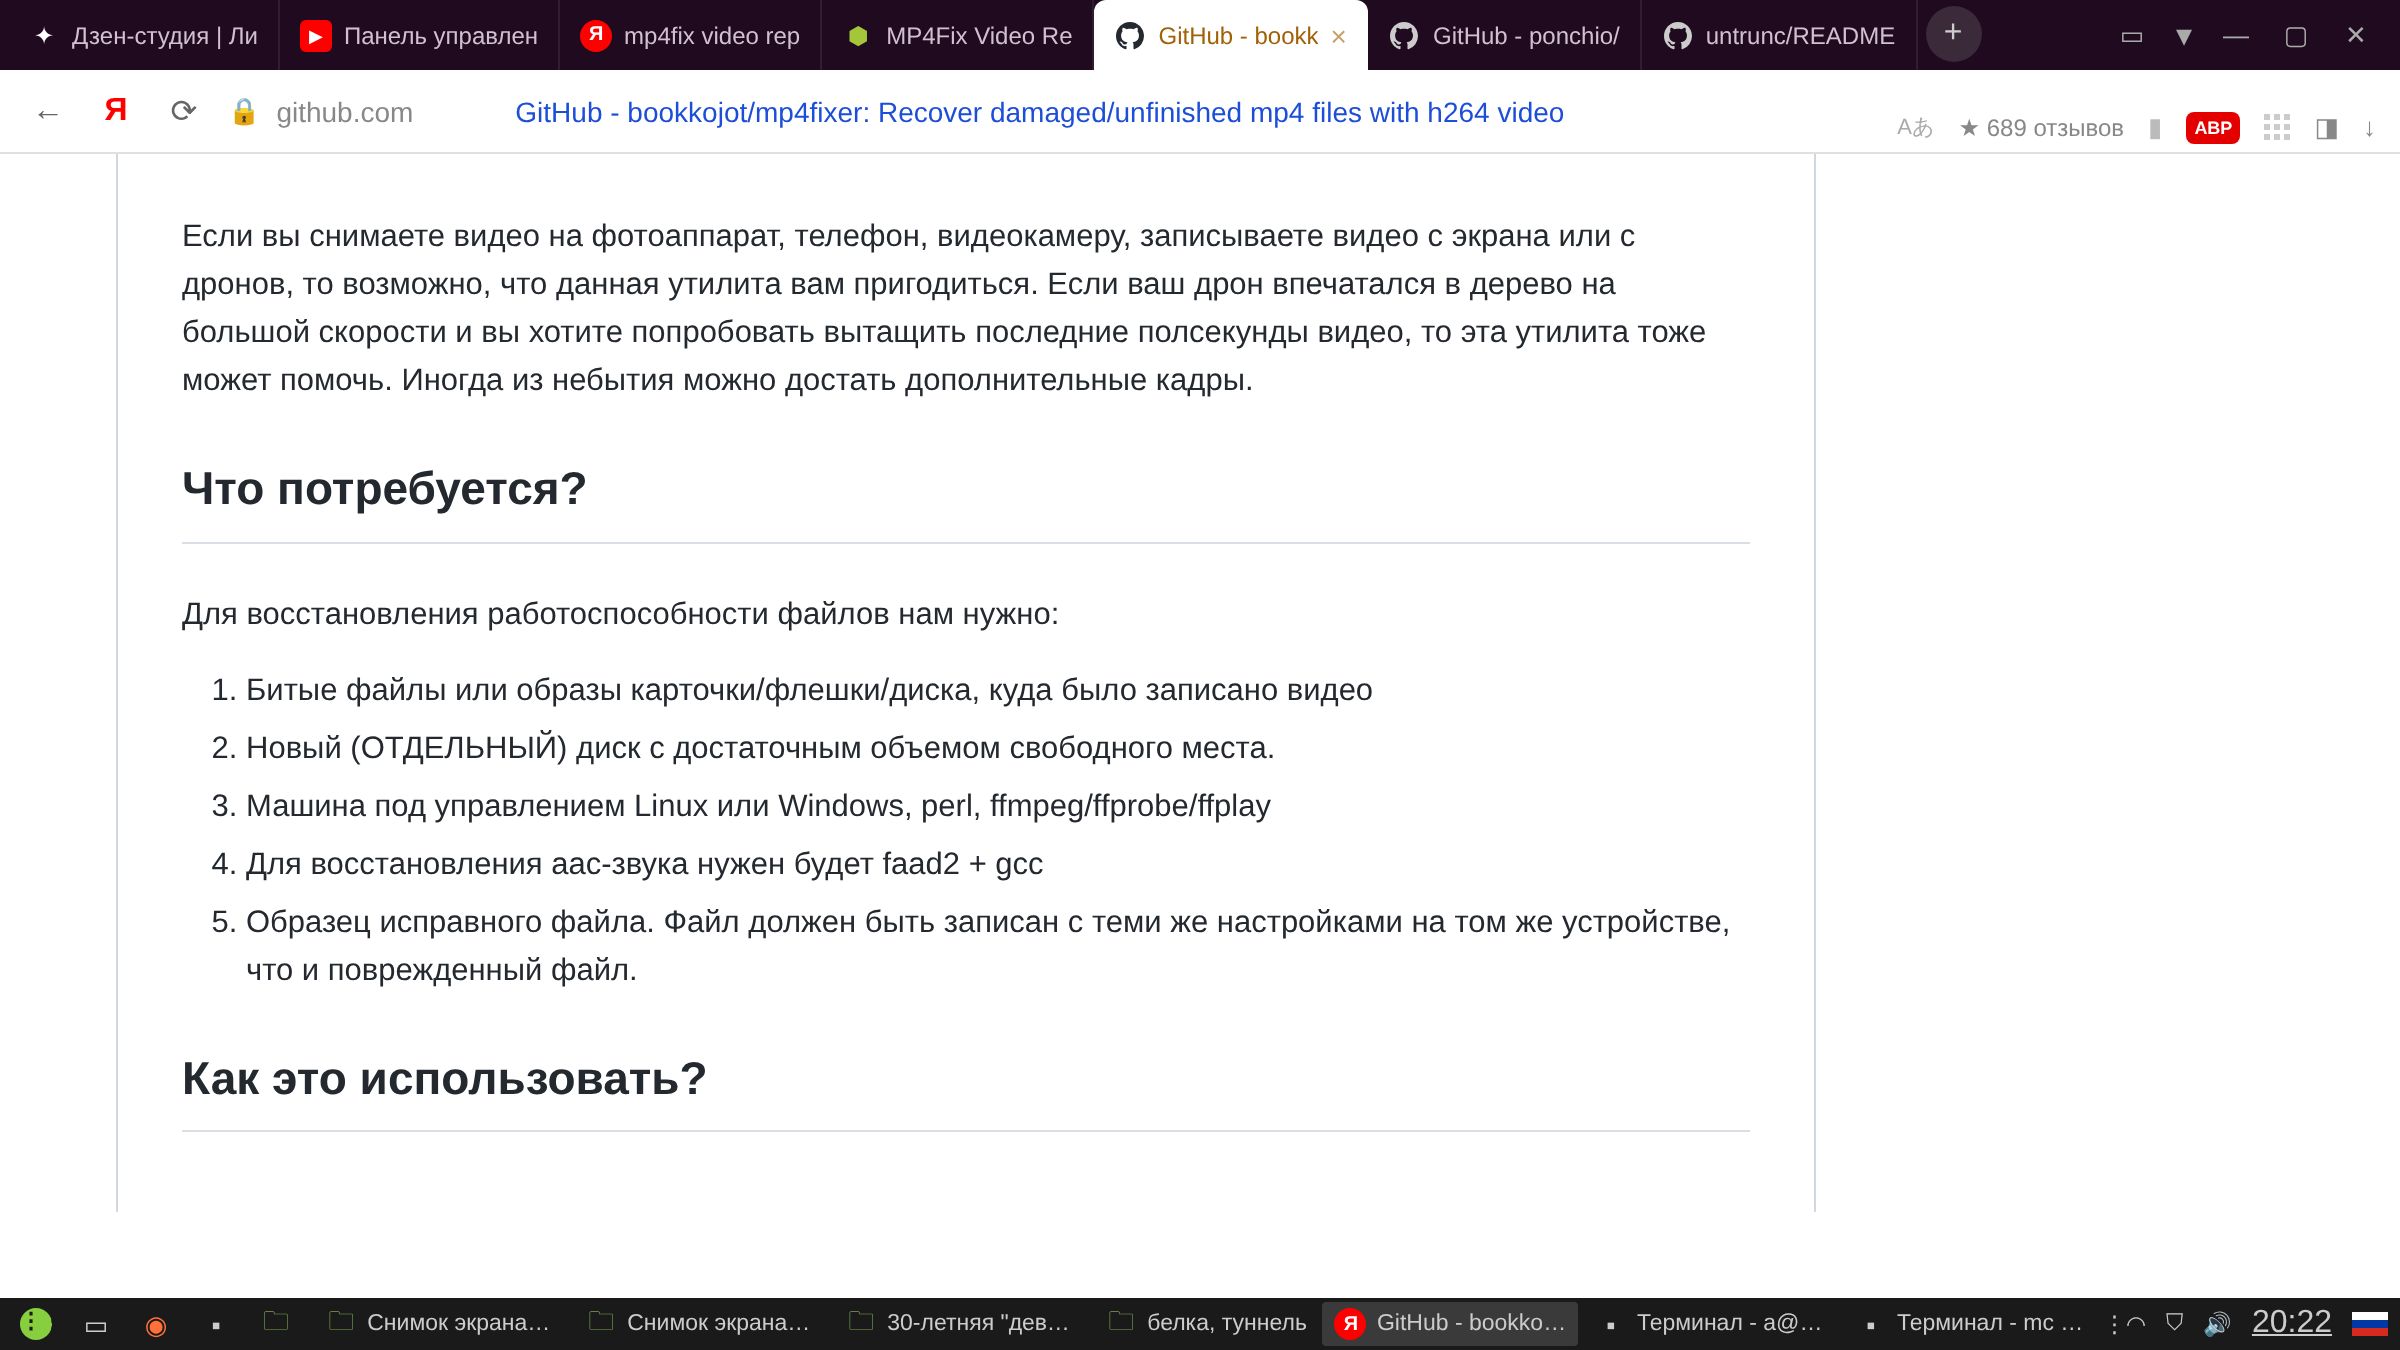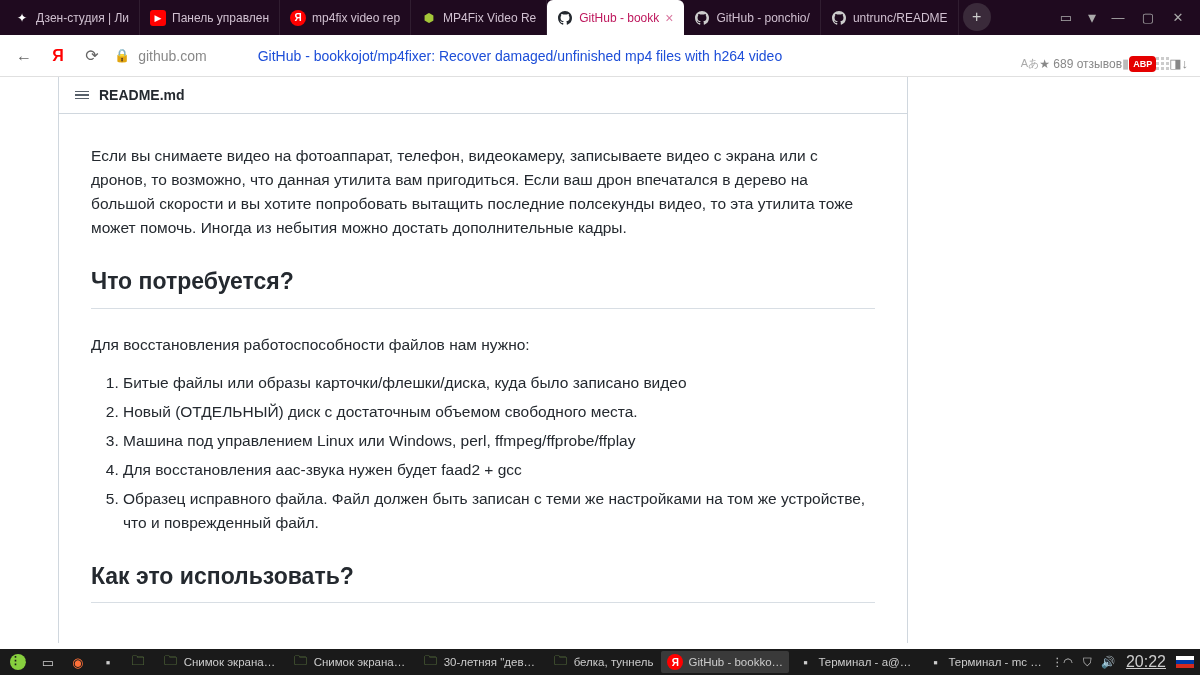--- a/index.html
+++ b/index.html
@@ -1,42 +1,42 @@
 <!DOCTYPE html>
 <html><head>
 <meta charset="utf-8">
 <style>
 * { margin: 0; padding: 0; box-sizing: border-box; }
 body { font-family: -apple-system, BlinkMacSystemFont, "Segoe UI", Helvetica, Arial, sans-serif; width: 1200px; height: 675px; overflow: hidden; background: #fff; display: flex; flex-direction: column; }
 
 
 .tabbar { background: #1f0a1f; height: 35px; display: flex; align-items: stretch; padding: 0 4px; }
 .tab { display: flex; align-items: center; gap: 6px; padding: 0 10px; font-size: 12px; color: #d0c0d0; max-width: 145px; cursor: pointer; border-right: 1px solid rgba(255,255,255,0.08); }
-.tab.active { background: #fff; color: #be185d; border-radius: 6px 6px 0 0; }
+.tab.active { background: #fff; color: #a16207; border-radius: 6px 6px 0 0; }
 .tab-title { white-space: nowrap; overflow: hidden; text-overflow: ellipsis; flex: 1; }
 .tab-close { font-size: 14px; opacity: 0.6; }
 .tab-icon { width: 16px; height: 16px; display: inline-flex; align-items: center; justify-content: center; font-size: 12px; }
 .tab-icon.zen { color: #fff; }
 .tab-icon.yt { background: #f00; color: #fff; border-radius: 3px; font-size: 9px; }
 .tab-icon.ya { background: #ff0000; color: #fff; border-radius: 50%; font-size: 10px; font-weight: bold; }
 .tab-icon.android { color: #a4c639; }
 .tab-icon.gh svg { width: 14px; height: 14px; }
 .newtab { display: flex; align-items: center; justify-content: center; width: 28px; height: 28px; margin: 3px 4px; background: #3a2a3a; border-radius: 50%; color: #ccc; cursor: pointer; }
 .tabbar-right { margin-left: auto; display: flex; align-items: center; gap: 14px; color: #aaa; padding-right: 10px; }
 .win-ctrl { width: 16px; height: 16px; display: inline-flex; align-items: center; justify-content: center; cursor: pointer; font-size: 13px; }
 .notif-dot { width: 6px; height: 6px; background: #f04; border-radius: 50%; position: relative; top: -5px; left: -3px; }
 
 
 .addrbar { height: 42px; border-bottom: 1px solid #e0e0e0; display: flex; align-items: center; padding: 0 12px; gap: 10px; }
 .addr-btn { width: 24px; height: 24px; display: inline-flex; align-items: center; justify-content: center; color: #666; cursor: pointer; font-size: 16px; }
 .addr-url { flex: 1; display: flex; align-items: center; gap: 8px; font-size: 14px; }
 .lock { color: #888; font-size: 13px; }
 .domain { color: #888; }
 .pgtitle { color: #1d4ed8; margin-left: 43px; }
-.addr-right { display: flex; align-items: center; color: #888; font-size: 13px; margin-top: 16px; }
+.addr-right { display: flex; align-items: center; gap: 12px; color: #888; font-size: 13px; margin-top: 16px; }
 .reviews { color: #888; font-size: 12px; }
 .abp { background: #e50000; color: #fff; font-size: 9px; font-weight: bold; padding: 3px 4px; border-radius: 4px; text-align: right; }
 .apps-icon { display: inline-grid; grid-template-columns: repeat(3, 3px); gap: 2px; }
 .apps-icon span { width: 3px; height: 3px; background: #ccc; }
 
 
 .page { flex: 1; overflow: hidden; background: #fff; position: relative; }
 .container { max-width: 850px; margin-left: 58px; border: 1px solid #d0d7de; border-top: none; border-bottom: none; border-radius: 0; background: #fff; }
 .readme-hdr { display: flex; align-items: center; gap: 10px; padding: 10px 16px; border-bottom: 1px solid #d0d7de; }
 .list-icon { display: inline-flex; flex-direction: column; gap: 2px; }
@@ -144,28 +144,20 @@
         <span></span>
         <span></span>
       </span>
     <span>◨</span>
     <span>↓</span>
   </div>
 </div>
 
 <div class="page">
   <div class="container">
-    <div class="readme-hdr">
-      <span class="list-icon">
-          <span></span>
-          <span></span>
-          <span></span>
-        </span>
-      <span class="readme-name">README.md</span>
-    </div>
     <div class="markdown">
       <p>Если вы снимаете видео на фотоаппарат, телефон, видеокамеру, записываете видео с экрана или с дронов, то возможно, что данная утилита вам пригодиться. Если ваш дрон впечатался в дерево на большой скорости и вы хотите попробовать вытащить последние полсекунды видео, то эта утилита тоже может помочь. Иногда из небытия можно достать дополнительные кадры.</p>
       <h2>Что потребуется?</h2>
       <p>Для восстановления работоспособности файлов нам нужно:</p>
       <ol>
         <li>Битые файлы или образы карточки/флешки/диска, куда было записано видео</li>
         <li>Новый (ОТДЕЛЬНЫЙ) диск с достаточным объемом свободного места.</li>
         <li>Машина под управлением Linux или Windows, perl, ffmpeg/ffprobe/ffplay</li>
         <li>Для восстановления aac-звука нужен будет faad2 + gcc</li>
         <li>Образец исправного файла. Файл должен быть записан с теми же настройками на том же устройстве, что и поврежденный файл.</li>

